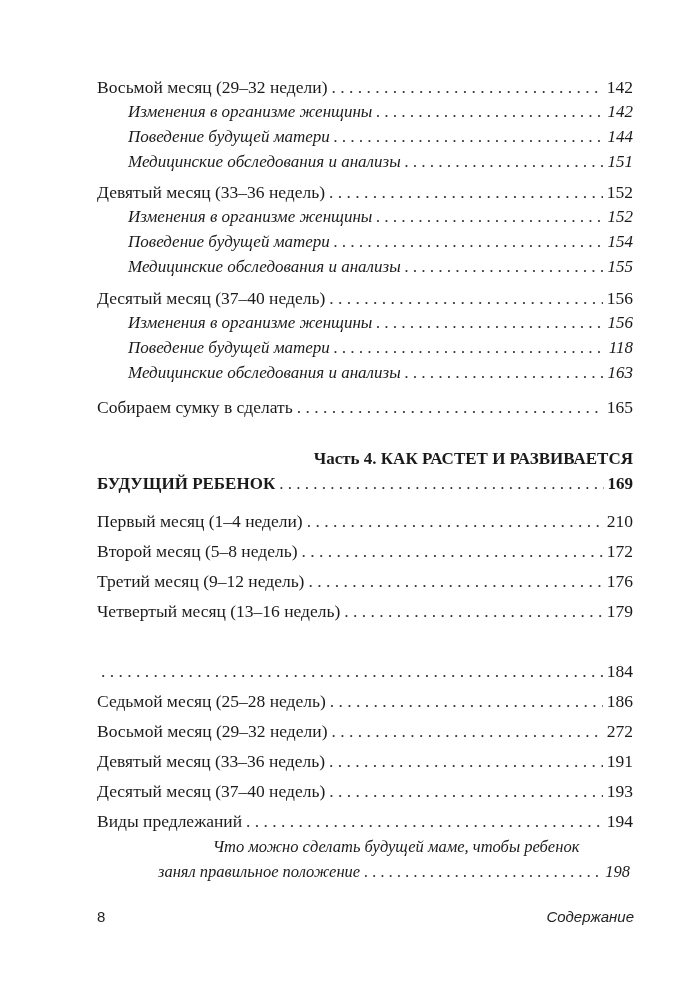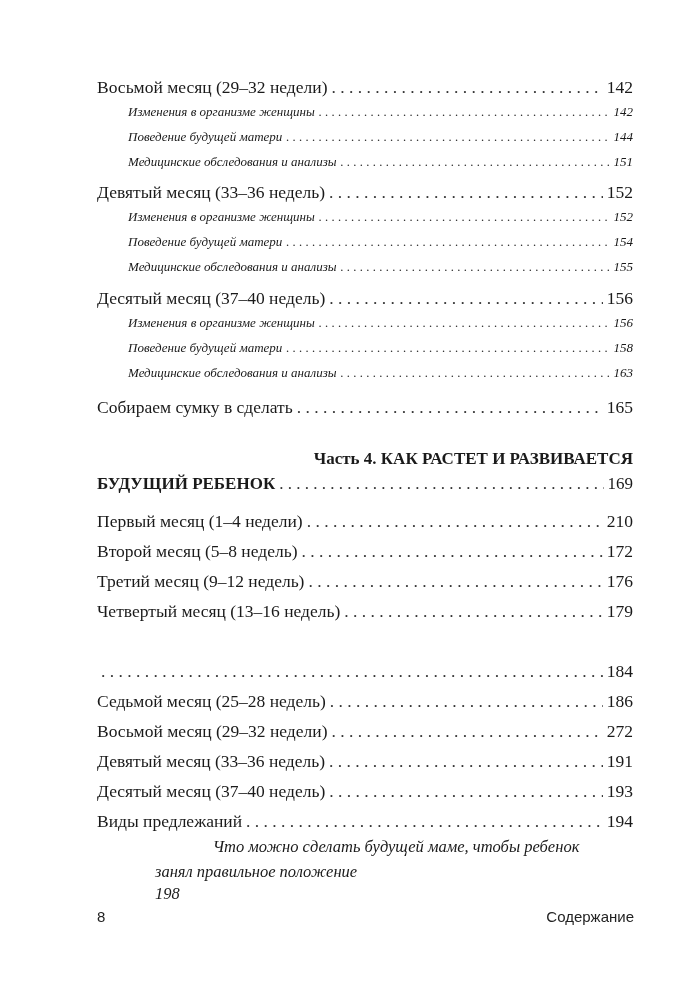--- a/index.html
+++ b/index.html
@@ -1,32 +1,32 @@
 <!DOCTYPE html>
 <html><head>
 <meta charset="utf-8">
 <style>
   html, body { margin:0; padding:0; background:#ffffff; }
   body { width:696px; height:1001px; position:relative; overflow:hidden; color:#1a1a1a;
          font-family:"Liberation Serif","DejaVu Serif",serif; }
   .page { position:absolute; left:0; top:0; width:696px; height:1001px; }
   .row { position:absolute; left:97px; width:536px; height:22px; display:flex; align-items:baseline;
          font-size:17.5px; line-height:22px; white-space:nowrap; }
-  .row.sub { left:128px; width:505px; font-style:italic; font-size:13px;justify-content:center; }
-  .row.sub2 { left:151px; width:472px; font-style:italic; font-size:16.5px;flex-direction:column; }
+  .row.sub { left:128px; width:505px; font-style:italic; font-size:17px;justify-content:center; }
+  .row.sub2 { left:158px; width:472px; font-style:italic; font-size:16.5px; }
   .row.nodots { font-style:italic; font-size:16.5px; left:128px;justify-content:center; }
   .row.bold { font-weight:bold; font-size:17px;justify-content:flex-end; }
   .label { flex:0 0 auto; }
   .dots { flex:1 1 auto; overflow:hidden; margin:0 4px; letter-spacing:3.2px; color:#333; }
   .dots::before { content:". . . . . . . . . . . . . . . . . . . . . . . . . . . . . . . . . . . . . . . . . . . . . . . . . . . . . . . . . . . . . . . . . . . . . . . . . . . . . . . . . . . . . ."; letter-spacing:0; }
   .num { flex:0 0 auto; text-align:right; }
   .footer { position:absolute; top:908px; font-family:"Liberation Sans","DejaVu Sans",sans-serif;
             font-size:15px; color:#222; }
   .footer.left { left:97px; }
-  .footer.right { right:62px; font-stretch:condensed; }
+  .footer.right { right:62px; font-stretch:condensed;font-style:italic; }
 </style>
 </head>
 <body>
 
 <div class="page">
 
   <div class="row" style="top:76px">
     <span class="label">Восьмой месяц (29–32 недели)</span>
     <span class="dots"></span>
     <span class="num">142</span>
@@ -74,41 +74,41 @@
     <span class="num">156</span>
   </div>
   <div class="row sub" style="top:312px">
     <span class="label">Изменения в организме женщины</span>
     <span class="dots"></span>
     <span class="num">156</span>
   </div>
   <div class="row sub" style="top:337px">
     <span class="label">Поведение будущей матери</span>
     <span class="dots"></span>
-    <span class="num">158</span>
+    <span class="num">118</span>
   </div>
   <div class="row sub" style="top:362px">
     <span class="label">Медицинские обследования и анализы</span>
     <span class="dots"></span>
     <span class="num">163</span>
   </div>
 
   <div class="row" style="top:396px">
     <span class="label">Собираем сумку в сделать</span>
     <span class="dots"></span>
     <span class="num">165</span>
   </div>
 
   <div class="row bold" style="top:448px">
     <span class="label">Часть 4. КАК РАСТЕТ И РАЗВИВАЕТСЯ</span>
   </div>
   <div class="row bold" style="top:473px">
     <span class="label">БУДУЩИЙ РЕБЕНОК</span>
     <span class="dots" style="font-weight:normal"></span>
-    <span class="num" style="font-weight:normal">169</span>
+    <span class="num" style="font-weight:bold">169</span>
   </div>
 
   <div class="row" style="top:510px">
     <span class="label">Первый месяц (1–4 недели)</span>
     <span class="dots"></span>
     <span class="num">210</span>
   </div>
   <div class="row" style="top:540px">
     <span class="label">Второй месяц (5–8 недель)</span>
     <span class="dots"></span>

